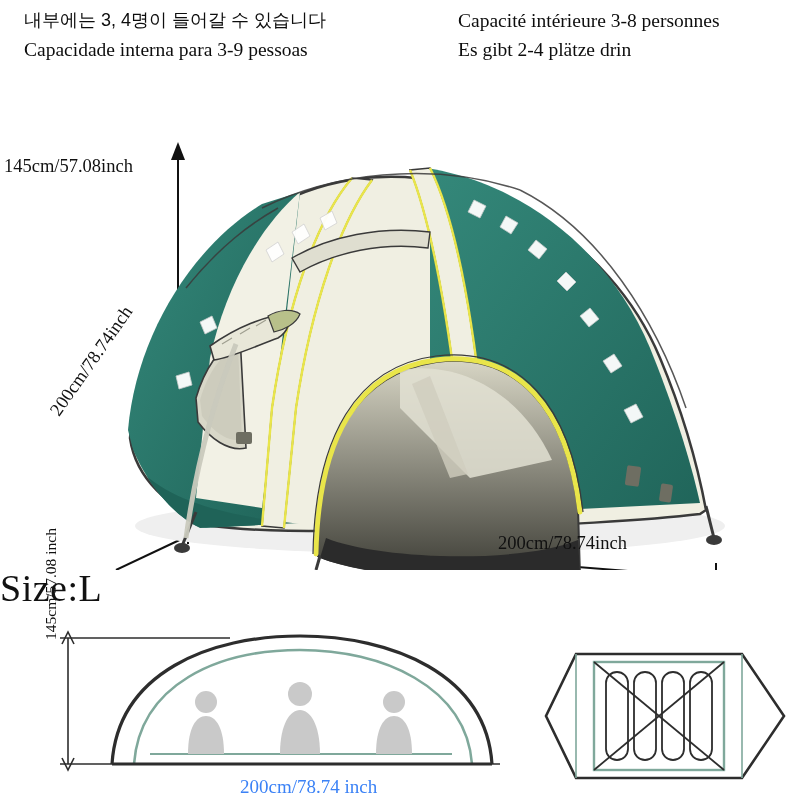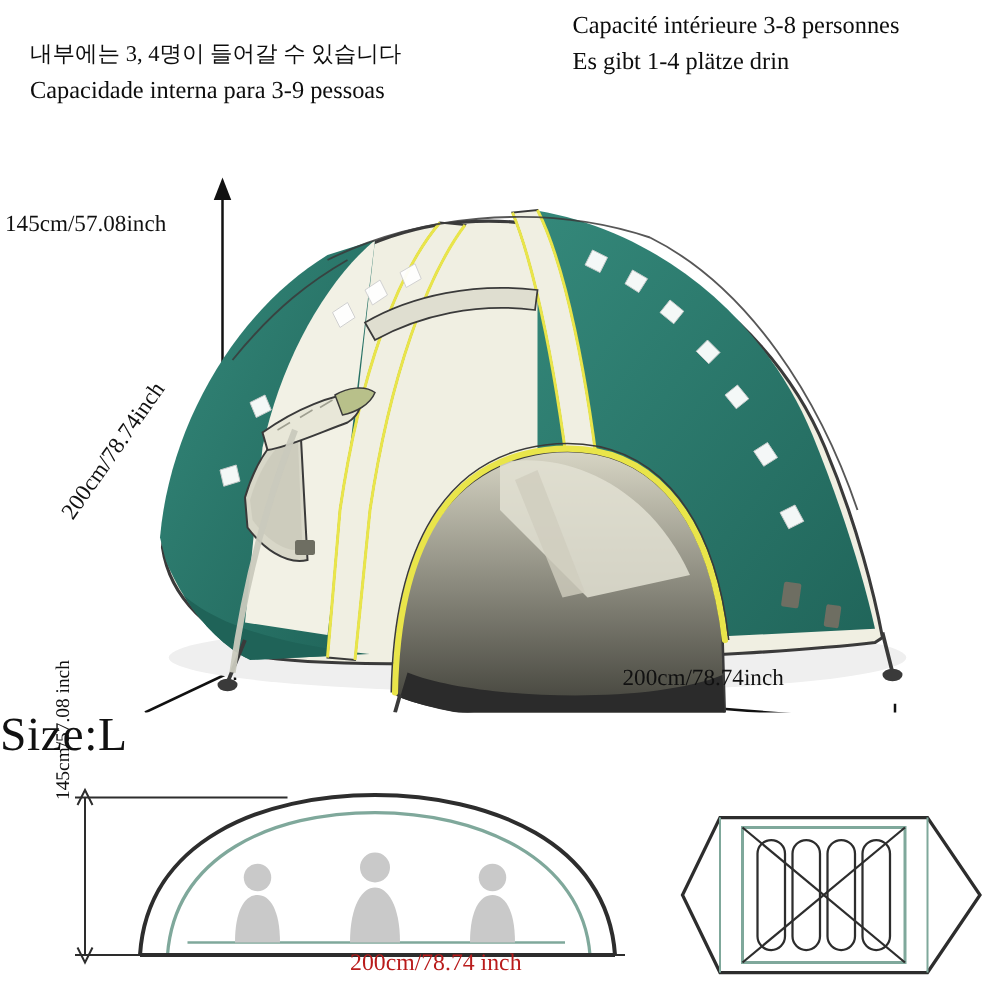--- a/index.html
+++ b/index.html
@@ -33,41 +33,41 @@
   .header-col.left { left: 24px; width: 430px; }
   .header-col.right { left: 458px; width: 340px; }
 
   .hline {
     font-size: 19.5px;
     line-height: 29px;
     white-space: nowrap;
     color: #0d0d0d;
   }
   .hline.bold { font-weight: bold; }
-  .hline.kr { font-family: Liberation Serif, serif; font-size: 18px; margin-top: 23px; }
+  .hline.kr { font-family: Liberation Sans, sans-serif; font-size: 18px; }
 
   
   .main-figure {
     position: absolute;
     top: 108px;
     left: 0;
     width: 800px;
     height: 462px;
   }
   .main-figure svg { display: block; }
 
   .dim-label {
     position: absolute;
     font-size: 18.5px;
     color: #111;
     white-space: nowrap;
   }
   .dim-height {
     left: 4px;
-    top: 62px;
+    top: 48px;
     text-align: right;
   }
   .dim-depth {
     left: 46px;
     top: 300px;
     transform: rotate(-55deg);
     transform-origin: left top;
   }
   .dim-width {
     left: 498px;
@@ -103,38 +103,37 @@
     width: 26px;
     font-size: 15.5px;
     color: #111;
     white-space: nowrap;
     transform: rotate(-90deg);
     transform-origin: left top;
   }
   .b-width-label {
     position: absolute;
     left: 240px;
-    top: 140px;
+    top: 156px;
     font-size: 19px;
-    color: #b91c1c;
+    color: #3b82f6;
     white-space: nowrap;
-    margin-left: 40px;
   }
 </style>
 </head>
 <body>
 
 <div class="header">
   <div class="header-col left">
     <div class="hline kr">내부에는 3, 4명이 들어갈 수 있습니다</div>
     <div class="hline">Capacidade interna para 3-9 pessoas</div>
   </div>
   <div class="header-col right">
     <div class="hline">Capacité intérieure 3-8 personnes</div>
-    <div class="hline">Es gibt 1-4 plätze drin</div>
+    <div class="hline">Es gibt 2-4 plätze drin</div>
   </div>
 </div>
 
 <div class="main-figure">
   <svg width="800" height="462" viewBox="0 0 800 462" xmlns="http://www.w3.org/2000/svg">
     <defs>
       <clipPath id="tentClip">
         <path d="M120,300 C150,160 250,70 360,58 C480,46 600,120 650,240 C672,294 690,350 700,395 L200,420 C160,400 130,350 120,300 Z"></path>
       </clipPath>
       <linearGradient id="doorShade" x1="0" y1="0" x2="0" y2="1">

